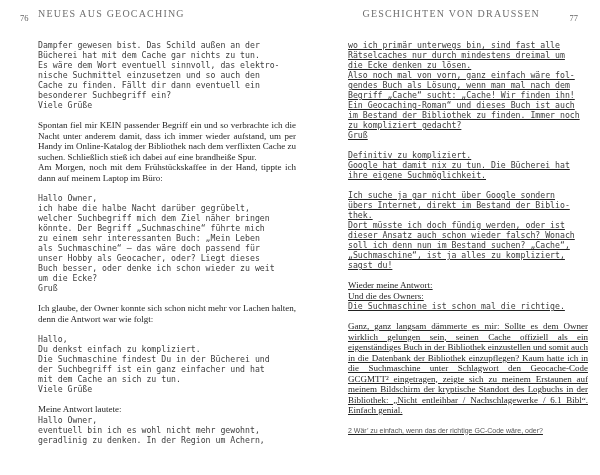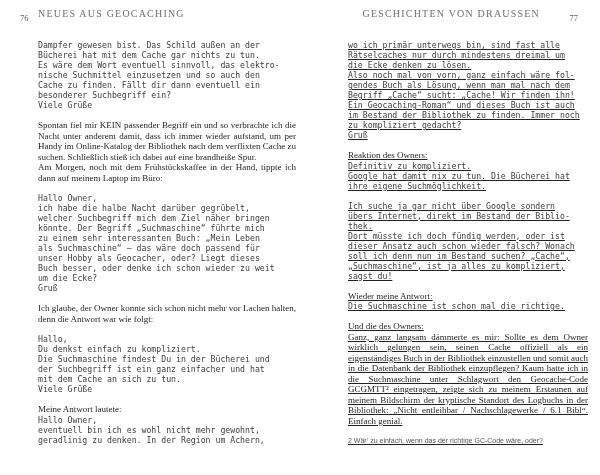--- a/index.html
+++ b/index.html
@@ -111,32 +111,31 @@
     <div class="block mono">wo ich primär unterwegs bin, sind fast alle
 Rätselcaches nur durch mindestens dreimal um
 die Ecke denken zu lösen.
 Also noch mal von vorn, ganz einfach wäre fol-
 gendes Buch als Lösung, wenn man mal nach dem
 Begriff „Cache“ sucht: „Cache! Wir finden ihn!
 Ein Geocaching-Roman“ und dieses Buch ist auch
 im Bestand der Bibliothek zu finden. Immer noch
 zu kompliziert gedacht?
 Gruß</div>
-    <div class="block serif-label">Reaktion des Owners:</div>
     <div class="block mono">Definitiv zu kompliziert.
 Google hat damit nix zu tun. Die Bücherei hat
 ihre eigene Suchmöglichkeit.</div>
     <div class="block mono">Ich suche ja gar nicht über Google sondern
 übers Internet, direkt im Bestand der Biblio-
 thek.
 Dort müsste ich doch fündig werden, oder ist
 dieser Ansatz auch schon wieder falsch? Wonach
 soll ich denn nun im Bestand suchen? „Cache“,
 „Suchmaschine“, ist ja alles zu kompliziert,
 sagst du!</div>
     <div class="block serif-label">Wieder meine Antwort:</div>
+    <div class="block serif-label">Und die des Owners:</div>
     <div class="block mono">Die Suchmaschine ist schon mal die richtige.</div>
-    <div class="block serif-label">Und die des Owners:</div>
     <div class="block serif">Ganz, ganz langsam dämmerte es mir: Sollte es dem Owner wirklich gelungen sein, seinen Cache offiziell als ein eigenständiges Buch in der Bibliothek einzustellen und somit auch in die Datenbank der Bibliothek einzupflegen? Kaum hatte ich in die Suchmaschine unter Schlagwort den Geocache-Code GCGMTT² eingetragen, zeigte sich zu meinem Erstaunen auf meinem Bildschirm der kryptische Standort des Logbuchs in der Bibliothek: „Nicht entleihbar / Nachschlagewerke / 6.1 Bibl“. Einfach genial.</div>
     <div class="footnote">2   Wär’ zu einfach, wenn das der richtige GC-Code wäre, oder?</div>
   </div>
 
 </div>
 
 </body></html>

